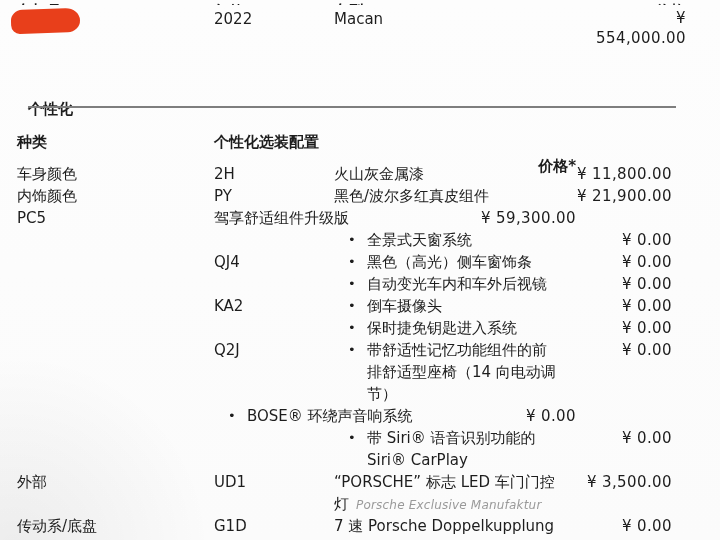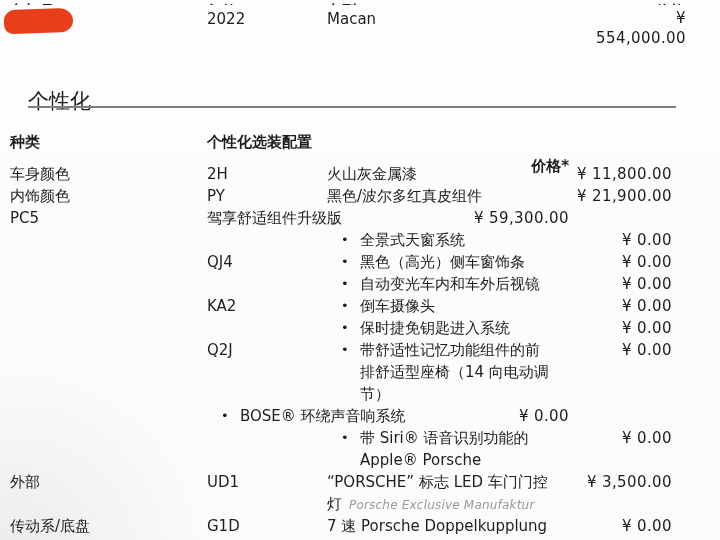--- a/index.html
+++ b/index.html
@@ -13,42 +13,42 @@
   }
   .doc {
     position:absolute; inset:0;
     background:
       radial-gradient(circle at 2% 102%, rgba(0,0,0,0.06), rgba(0,0,0,0) 22%),
       linear-gradient(#fdfdfd,#fbfbfb);
   }
   .grid {
     display:grid;
     grid-template-columns:197px 120px 242px 1fr;
-    padding-left:10px; padding-right:48px;
+    padding-left:17px; padding-right:48px;
     font-size:15px; line-height:22px;
   }
   .grid-top { padding-right:34px; }
   .c4 { text-align:right; white-space:nowrap; letter-spacing:0.4px; }
 
   
   .clip-strip { position:absolute; top:0; left:0; right:0; height:5px; overflow:hidden; }
   .clip-strip .grid { padding-right:34px; }
   .clip-strip span { display:inline-block; font-weight:bold; font-size:15px; line-height:18px; margin-top:-14px; }
 
   
   .vehicle-row { position:absolute; top:8px; left:0; right:0; }
   .redaction {
     width:69px; height:24px; margin-top:1px; margin-left:-6px;
     border-radius:12px 15px 13px 9px / 11px 13px 12px 9px;
     transform:rotate(-2deg);
   }
   .v-price div { line-height:20px; }
 
   
-  .section-title { position:absolute; top:87px; left:28px; font-size:21px; font-weight:normal; }
+  .section-title { position:absolute; top:100px; left:28px; font-size:15px; font-weight:bold; }
   .divider { position:absolute; top:106px; left:28px; right:44px; height:2px; background:#7e7e7e; }
 
   .table-header { position:absolute; top:131px; left:0; right:0; font-weight:bold; }
   .table-header .c4 { letter-spacing:0;margin-top:24px; }
 
   .rows { position:absolute; top:163px; left:0; right:0; }
   .row .c1, .row .c2, .row .c4 { height:22px; }
   .c3 .line { height:22px; white-space:nowrap; }
   .c3.b { position:relative; }
   .c3.b .line { padding-left:33px; }
@@ -188,21 +188,21 @@
         </div>
       <div class="c4">¥ 0.00</div>
     </div>
 
     <div class="row grid">
       <div class="c1"></div>
       <div class="c2"></div>
       <div class="c3 b">
         <span class="bullet">•</span>
         <div class="line">带 Siri® 语音识别功能的</div>
-        <div class="line">Apple® Porsche</div>
+        <div class="line">Siri® CarPlay</div>
       </div>
       <div class="c4">¥ 0.00</div>
     </div>
 
     <div class="row grid">
       <div class="c1">外部</div>
       <div class="c2">UD1</div>
       <div class="c3">
         <div class="line">“PORSCHE” 标志 LED 车门门控</div>
         <div class="line"><span>灯</span><span class="note">Porsche Exclusive Manufaktur</span></div>

